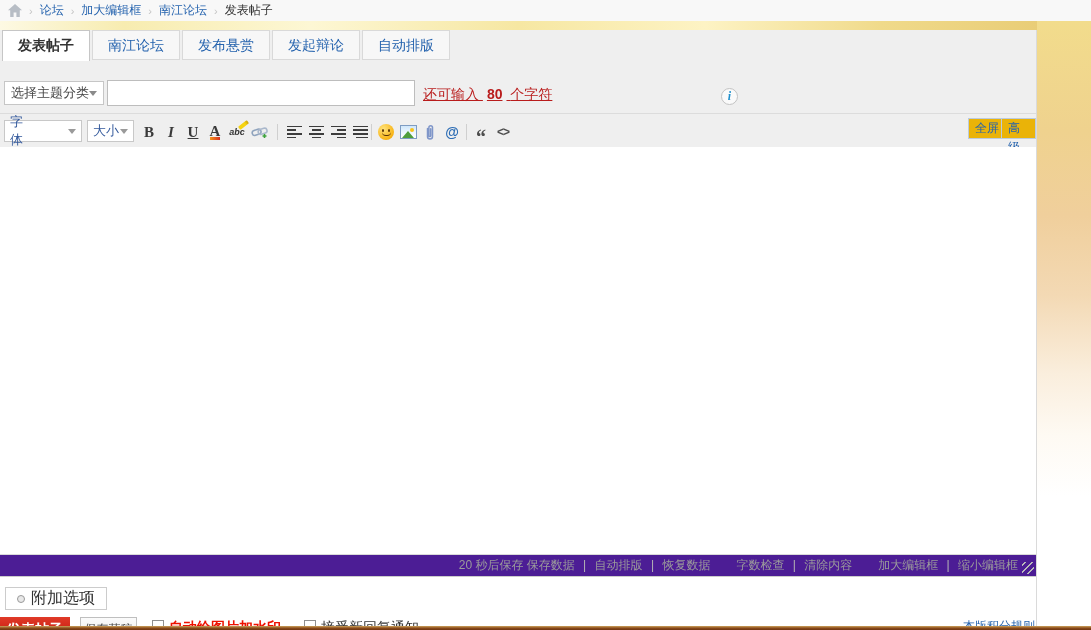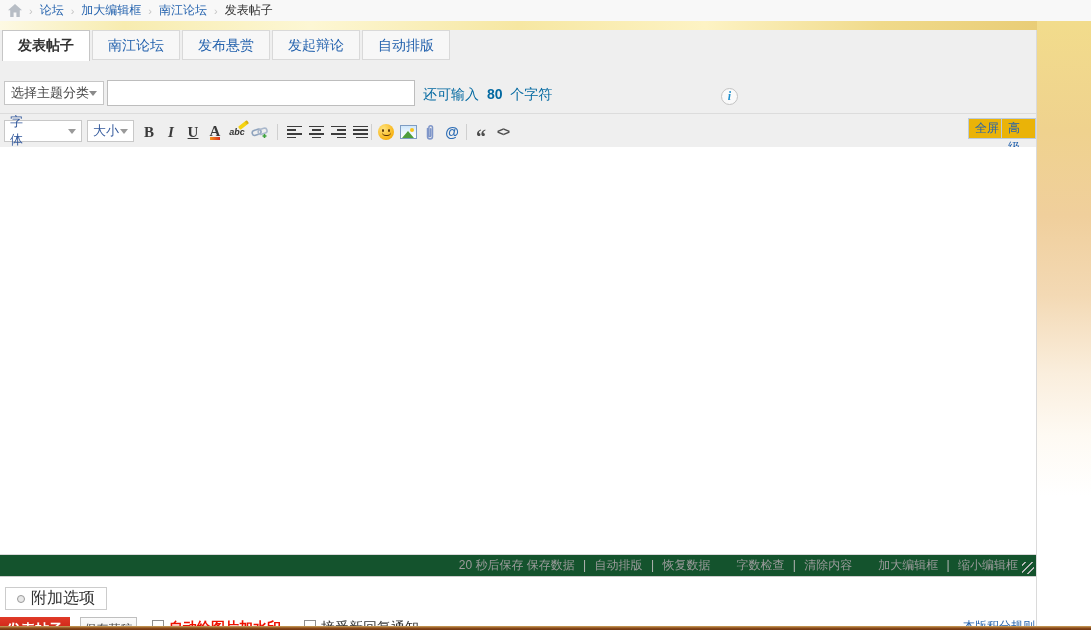--- a/index.html
+++ b/index.html
@@ -35,21 +35,21 @@
     font-weight:bold; color:#333; }
 
   
   .cat-select { position:absolute; left:4px; top:51px; width:100px; height:24px;
     background:#fff; border:1px solid #c6c6c6; display:flex; align-items:center;
     padding:0 6px; font-size:13px; color:#444; cursor:pointer; }
   .cat-select .arrow { margin-left:auto; width:0; height:0;
     border-left:4px solid transparent; border-right:4px solid transparent; border-top:5px solid #8a8a8a; }
   .title-input { position:absolute; left:107px; top:50px; width:308px; height:26px;
     border:1px solid #bdbdbd; background:#fff; font-size:13px; padding:0 5px; outline:none; }
-  .counter { position:absolute; left:423px; top:56px; font-size:14px; color:#0369a1; }
+  .counter { position:absolute; left:423px; top:56px; font-size:14px; color:#b91c1c;text-decoration:underline; }
   .counter b { margin:0 4px; }
   .info-icon { position:absolute; left:721px; top:58px; width:17px; height:17px;
     border:1px solid #c3c3c3; border-radius:50%; background:#fafafa; text-align:center;
     line-height:15px; font-family:"Liberation Serif","DejaVu Serif",serif; font-weight:bold;
     font-style:italic; font-size:12px; color:#1e8fcc; cursor:pointer; }
 
   .divider { position:absolute; left:0; top:83px; width:100%; height:1px; background:#dcdcdc; }
 
   
   .ed-select { position:absolute; top:90px; height:22px; background:#fff;
@@ -91,21 +91,21 @@
   .code-glyph { font-size:12px; font-weight:bold; color:#4d4d4d; letter-spacing:-1px; }
   .mode-btn { position:absolute; top:88px; height:21px; padding:0 6px; line-height:19px;
     background:#eab308; border:1px solid #bccbdd; color:#2563ae; font-size:12px; cursor:pointer; }
   .fullscreen-btn { left:968px; } .advanced-btn { left:1001px; }
 
   
   .editor-body { position:absolute; left:0; top:117px; width:100%; height:407px; background:#fff; cursor:text; }
 
   
   .statusbar { position:absolute; left:0; top:524px; width:100%; height:23px;
-    background:#14532d; border-top:1px solid #dadada; border-bottom:1px solid #cccccc;
+    background:#4c1d95; border-top:1px solid #dadada; border-bottom:1px solid #cccccc;
     display:flex; align-items:center; justify-content:flex-end; padding-right:18px;
     font-size:12px; color:#9b9b9b; }
   .statusbar .grp { margin-left:26px; }
   .statusbar .grp:first-child { margin-left:0; }
   .statusbar a { color:#9b9b9b; text-decoration:none; cursor:pointer; }
   .statusbar .pipe { margin:0 5px; color:#b5b5b5; }
   .grip { position:absolute; right:2px; bottom:2px; width:12px; height:12px; cursor:nwse-resize;
     background:repeating-linear-gradient(135deg, transparent 0 2px, #b9b9b9 2px 3px, transparent 3px 5px); }
 
   

